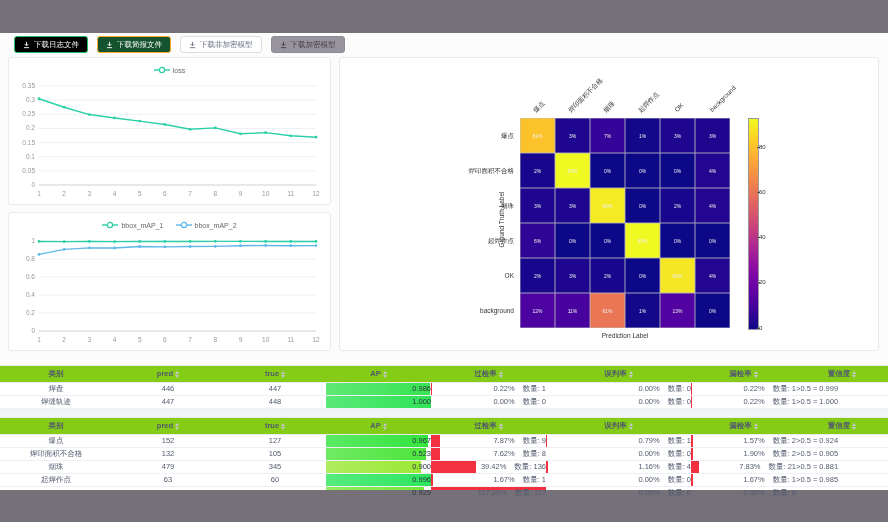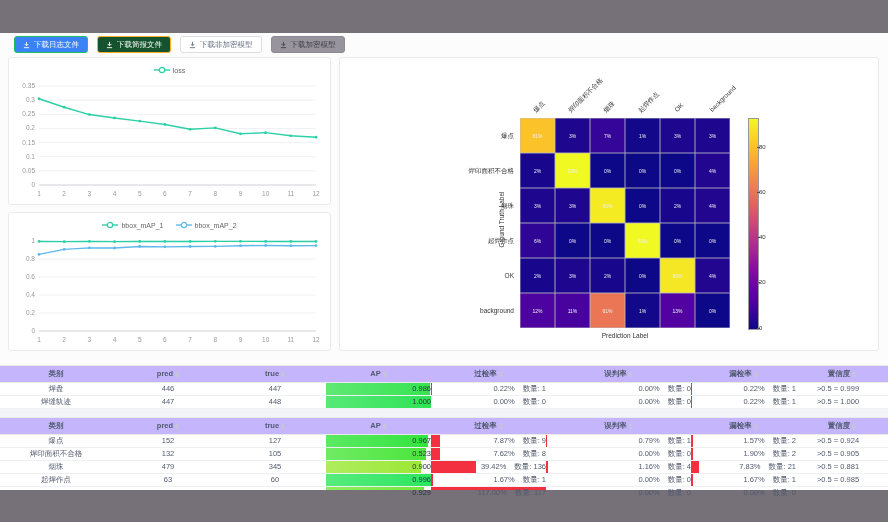--- a/index.html
+++ b/index.html
@@ -4,21 +4,21 @@
 <style>
   html,body{margin:0;padding:0;width:888px;height:522px;overflow:hidden;
     font-family:"Liberation Sans","DejaVu Sans",sans-serif;background:#767079;}
   .topbar{position:absolute;left:0;top:0;width:888px;height:33px;background:#767079;}
   .bottombar{position:absolute;left:0;top:490px;width:888px;height:32px;background:#767079;}
   .content{position:absolute;left:0;top:33px;width:888px;height:457px;background:#fcfcfd;}
   
   .toolbar{position:absolute;left:14px;top:3px;display:flex;gap:9px;}
   .btn{height:17px;padding:0 8px;border-radius:3px;font-size:7.5px;display:flex;align-items:center;gap:4px;
        border:1px solid transparent;cursor:pointer;white-space:nowrap;}
-  .btn.success{background:#3b82f6;color:#fff;border-color:#1cc163;}
+  .btn.success{background:#000000;color:#fff;border-color:#1cc163;}
   .btn.warning{background:#14532d;color:#fff;border-color:#ffad26;}
   .btn.default{background:#fff;color:#66707f;border-color:#dcdee2;}
   .btn.disabled{background:#98949e;color:#3f3d46;border-color:#8d8996;}
   
   .card{position:absolute;background:#fff;border:1px solid #e8eaec;border-radius:3px;box-sizing:border-box;}
   #card-loss{left:8px;top:24px;width:323px;height:148px;}
   #card-map{left:8px;top:179px;width:323px;height:139px;}
   #card-cm{left:339px;top:24px;width:540px;height:294px;}
   .legend{height:18px;display:flex;justify-content:center;align-items:center;gap:12px;margin-top:3px;}
   .legend-item{display:flex;align-items:center;gap:3px;font-size:7px;color:#666;cursor:pointer;}
@@ -35,26 +35,26 @@
   .cm-collabel{position:absolute;font-size:6.5px;color:#333;white-space:nowrap;
                transform:rotate(-45deg);transform-origin:left bottom;}
   .cm-rowlabel{position:absolute;font-size:6.5px;color:#333;text-align:right;width:70px;}
   .cm-colorbar{position:absolute;left:408px;top:60px;width:9px;height:210px;border:0.5px solid #999;}
   .cb-tick{position:absolute;left:419px;font-size:6px;color:#333;}
   .cb-tickmark{position:absolute;left:417px;width:3px;height:1px;background:#555;}
   
   #tables{position:absolute;left:0;top:332px;width:888px;}
   .tbl-gap{height:8px;background:#f3f4f7;}
   .thead,.trow{display:grid;grid-template-columns:112px 112px 102px 105px 115px 145px 105px 92px;}
-  .thead{height:16px;line-height:16px;background:#c4b5fd;border-top:1px solid #e8eaec;border-bottom:1px solid #e8eaec;
+  .thead{height:16px;line-height:16px;background:#84cc16;border-top:1px solid #e8eaec;border-bottom:1px solid #e8eaec;
          font-size:7.5px;color:#515a6e;font-weight:bold;}
   .trow{height:12px;line-height:12px;border-bottom:1px solid #eef0f3;font-size:7.5px;color:#515a6e;background:#fff;}
   .th{text-align:center;display:flex;align-items:center;justify-content:center;gap:2px;}
   .td{text-align:center;position:relative;overflow:hidden;}
-  .td.conf{text-align:center;padding-right:8px;box-sizing:border-box;}
+  .td.conf{text-align:left;padding-right:8px;box-sizing:border-box;}
   .sorter{display:inline-flex;flex-direction:column;gap:1px;}
   .sorter i{width:0;height:0;border-left:2.5px solid transparent;border-right:2.5px solid transparent;display:block;}
   .sorter .up{border-bottom:3px solid #c5c8ce;}
   .sorter .down{border-top:3px solid #c5c8ce;}
   .apbar{position:absolute;left:0;top:0;bottom:0;z-index:0;}
   .ratebar{position:absolute;left:0;top:0;bottom:0;z-index:0;background:#f2303f;}
   .cellwrap{position:relative;z-index:1;display:inline-flex;gap:8px;justify-content:flex-end;width:100%;}
 </style>
 </head>
 <body>

